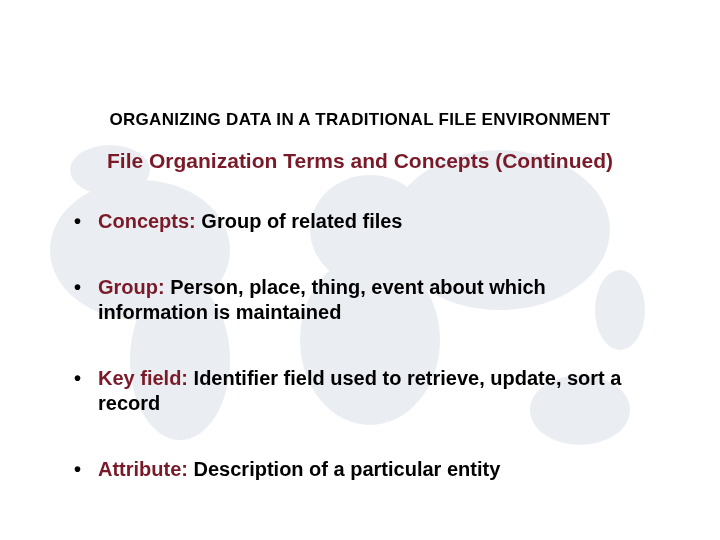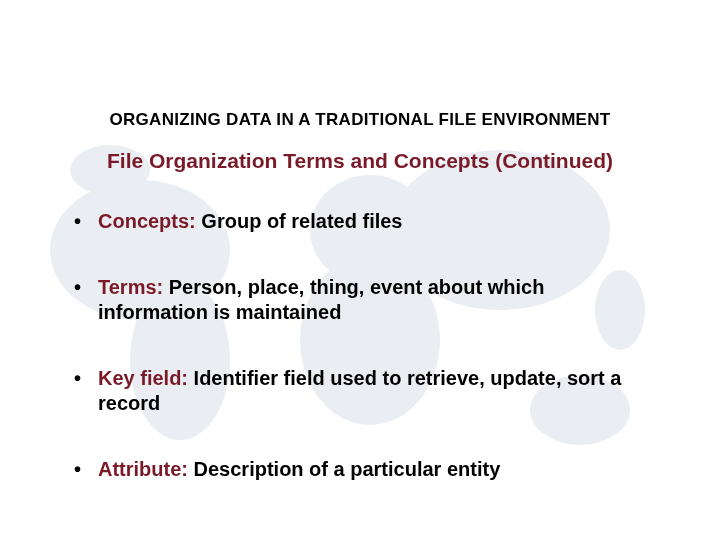--- a/index.html
+++ b/index.html
@@ -96,21 +96,21 @@
 
   <div class="section-title">ORGANIZING DATA IN A TRADITIONAL FILE ENVIRONMENT</div>
 
   <div class="subtitle">File Organization Terms and Concepts (Continued)</div>
 
   <ul class="bullets">
     <li>
       <span class="term">Concepts:</span><span class="def"> Group of related files</span>
     </li>
     <li>
-      <span class="term">Terms:</span><span class="def"> Person, place, thing, event about which information is maintained</span>
+      <span class="term">Group:</span><span class="def"> Person, place, thing, event about which information is maintained</span>
     </li>
     <li>
       <span class="term">Key field:</span><span class="def"> Identifier field used to retrieve, update, sort a record</span>
     </li>
     <li>
       <span class="term">Attribute:</span><span class="def"> Description of a particular entity</span>
     </li>
   </ul>
 
 </div>

